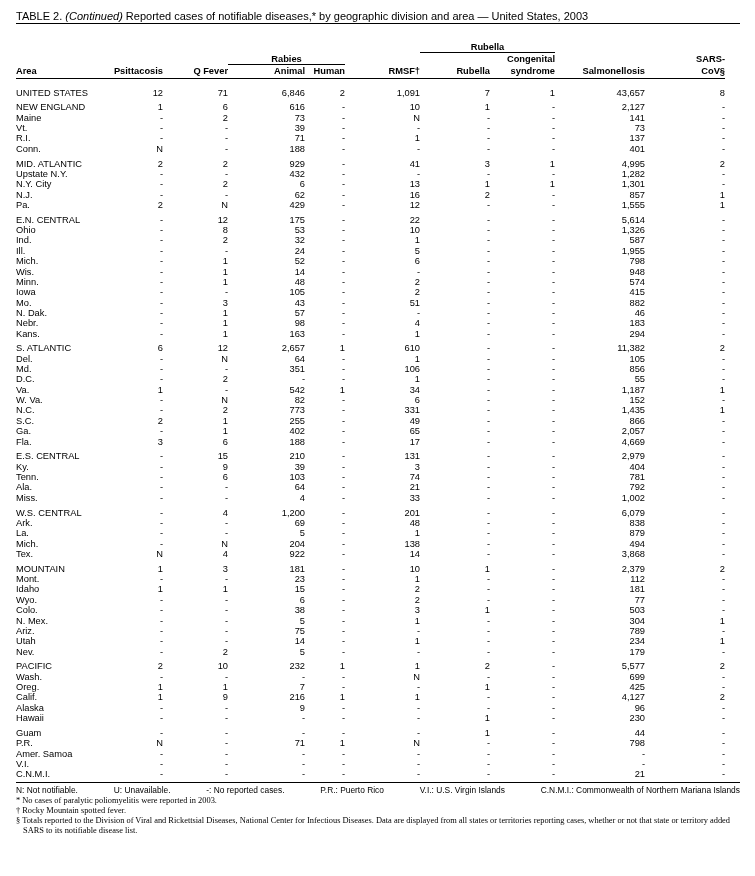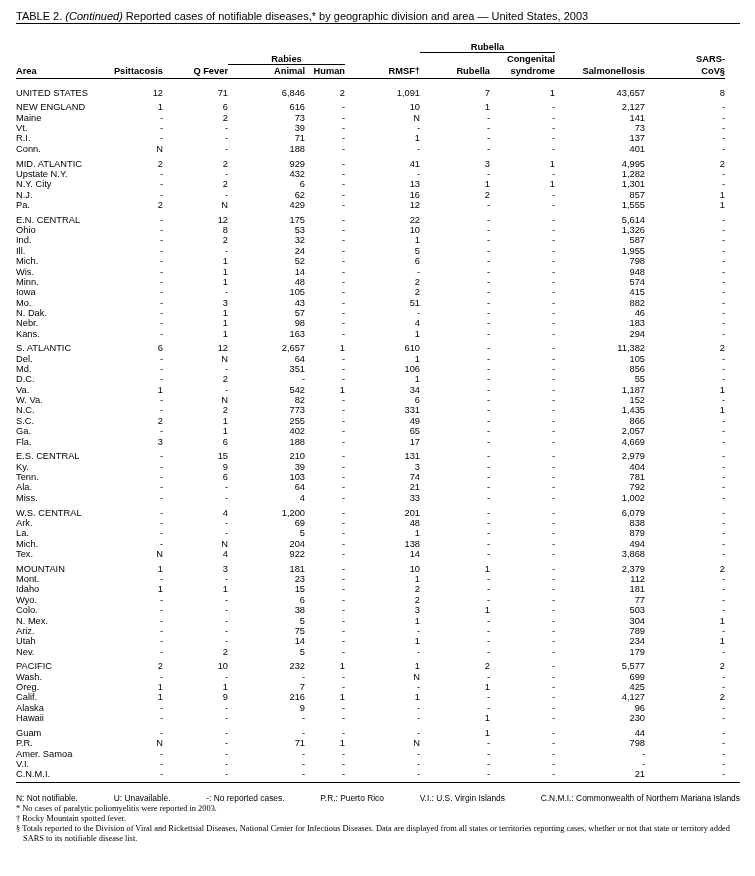--- a/index.html
+++ b/index.html
@@ -23,21 +23,21 @@
   thead tr.r1 th, thead tr.r2 th { height:12px; }
   thead tr.cols th { height:14px; border-bottom:1px solid #000; padding-bottom:2px; }
   th.grp { text-align:center; border-bottom:1px solid #000; }
   th.area-h, td.area { text-align:left; }
   th.num-h, td.num { text-align:right; }
   tbody tr:first-child td { padding-top:9px; }
   tbody tr.group-first td { padding-top:4.5px; }
 
   .bottom-rule { width:724px; border-top:1px solid #000; margin-top:2px; }
 
-  .footnotes { width:724px; margin-top:10px; }
+  .footnotes { width:724px; margin-top:2px; }
   .abbr { display:flex; justify-content:space-between; font-size:8.4px; line-height:11px; }
   .abbr span { white-space:nowrap; }
   .note { font-size:8.4px; line-height:10px; padding-left:7px; text-indent:-7px;font-family:Liberation Serif, serif; }
 </style>
 </head>
 <body>
 
 <div class="page">
 
   <div class="title"><span>TABLE 2.</span><span class="cont"> (Continued)</span><span> Reported cases of notifiable diseases,* by geographic division and area — United States, 2003</span></div>

